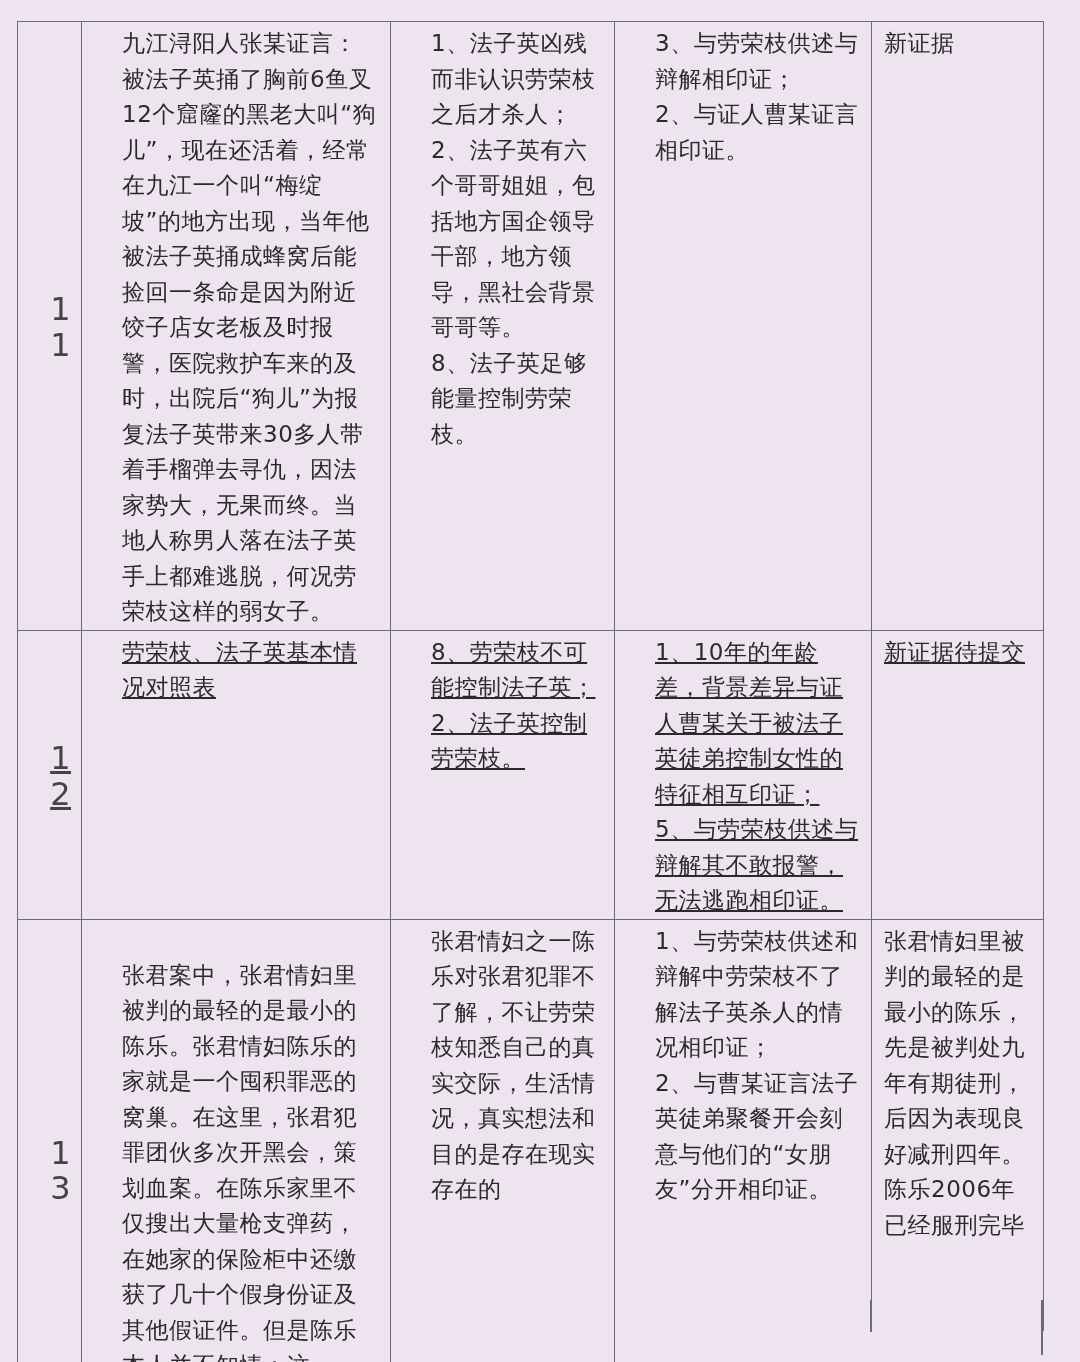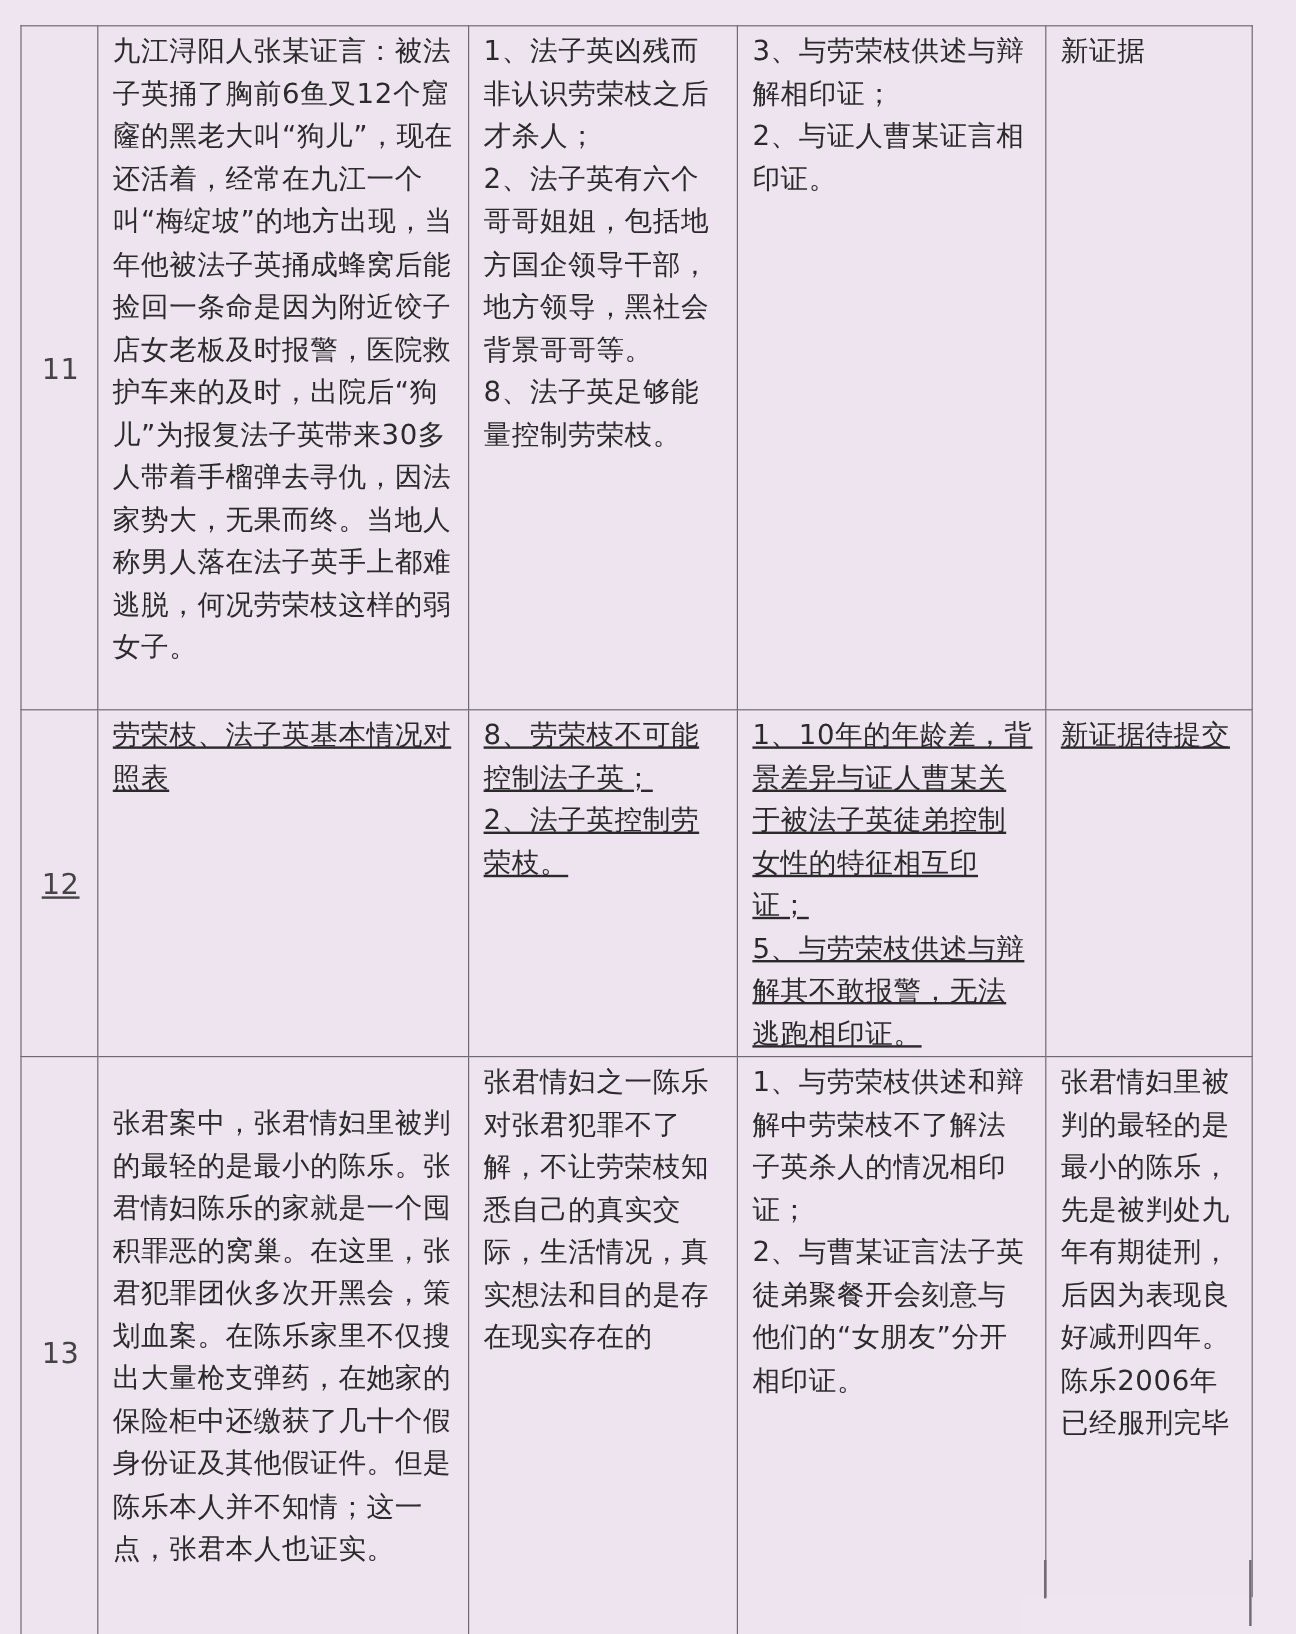--- a/index.html
+++ b/index.html
@@ -28,36 +28,36 @@
     border: 1.5px solid #6e6a72;
     vertical-align: top;
     padding: 4px 10px 0 12px;
     font-size: 23px;
     line-height: 35.5px;
     letter-spacing: 0.5px;
     word-break: break-all;
   }
   .doc-table td.num {
     vertical-align: middle;
-    text-align: center;
+    text-align: right;
     padding-left: 12px;
-    font-size: 24px;
+    font-size: 32px;
     color: #444;
   }
   .col-num { width: 64px; }
   .col-evidence { width: 309px; }
   .col-purpose { width: 224px; }
   .col-corroboration { width: 257px; }
   .col-note { width: 172px; }
 
   .row-11 td { height: 565px; }
   .row-12 td { height: 281px; text-decoration: underline; }
   .row-13 td { height: 453px; }
 
-  .cell-line { display: block; }
+  .cell-line { display: block; margin-left: 28px; }
   .pad-top { padding-top: 38px !important; }
 
   .bottom-cut {
     position: absolute;
     left: 850px;
     top: 1331px;
     width: 200px;
     height: 31px;
     background: #efe5f1;
   }

